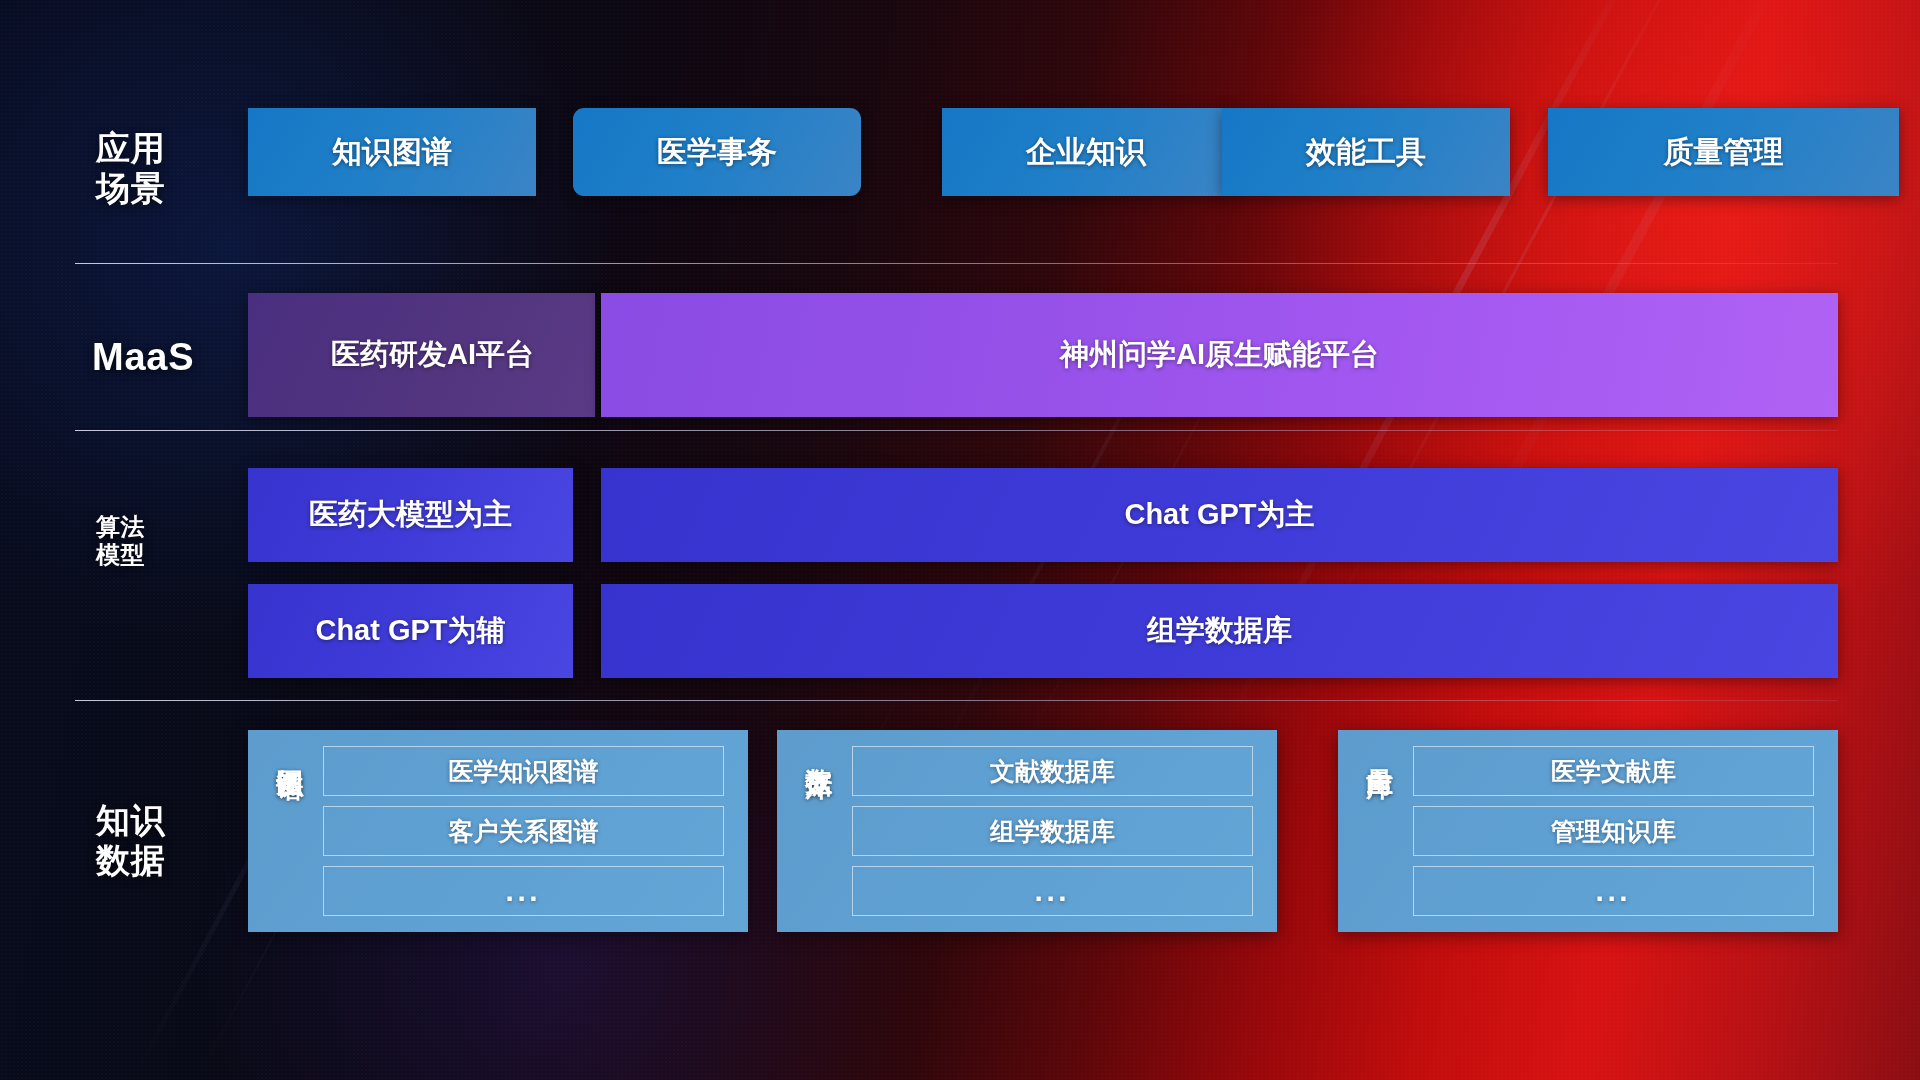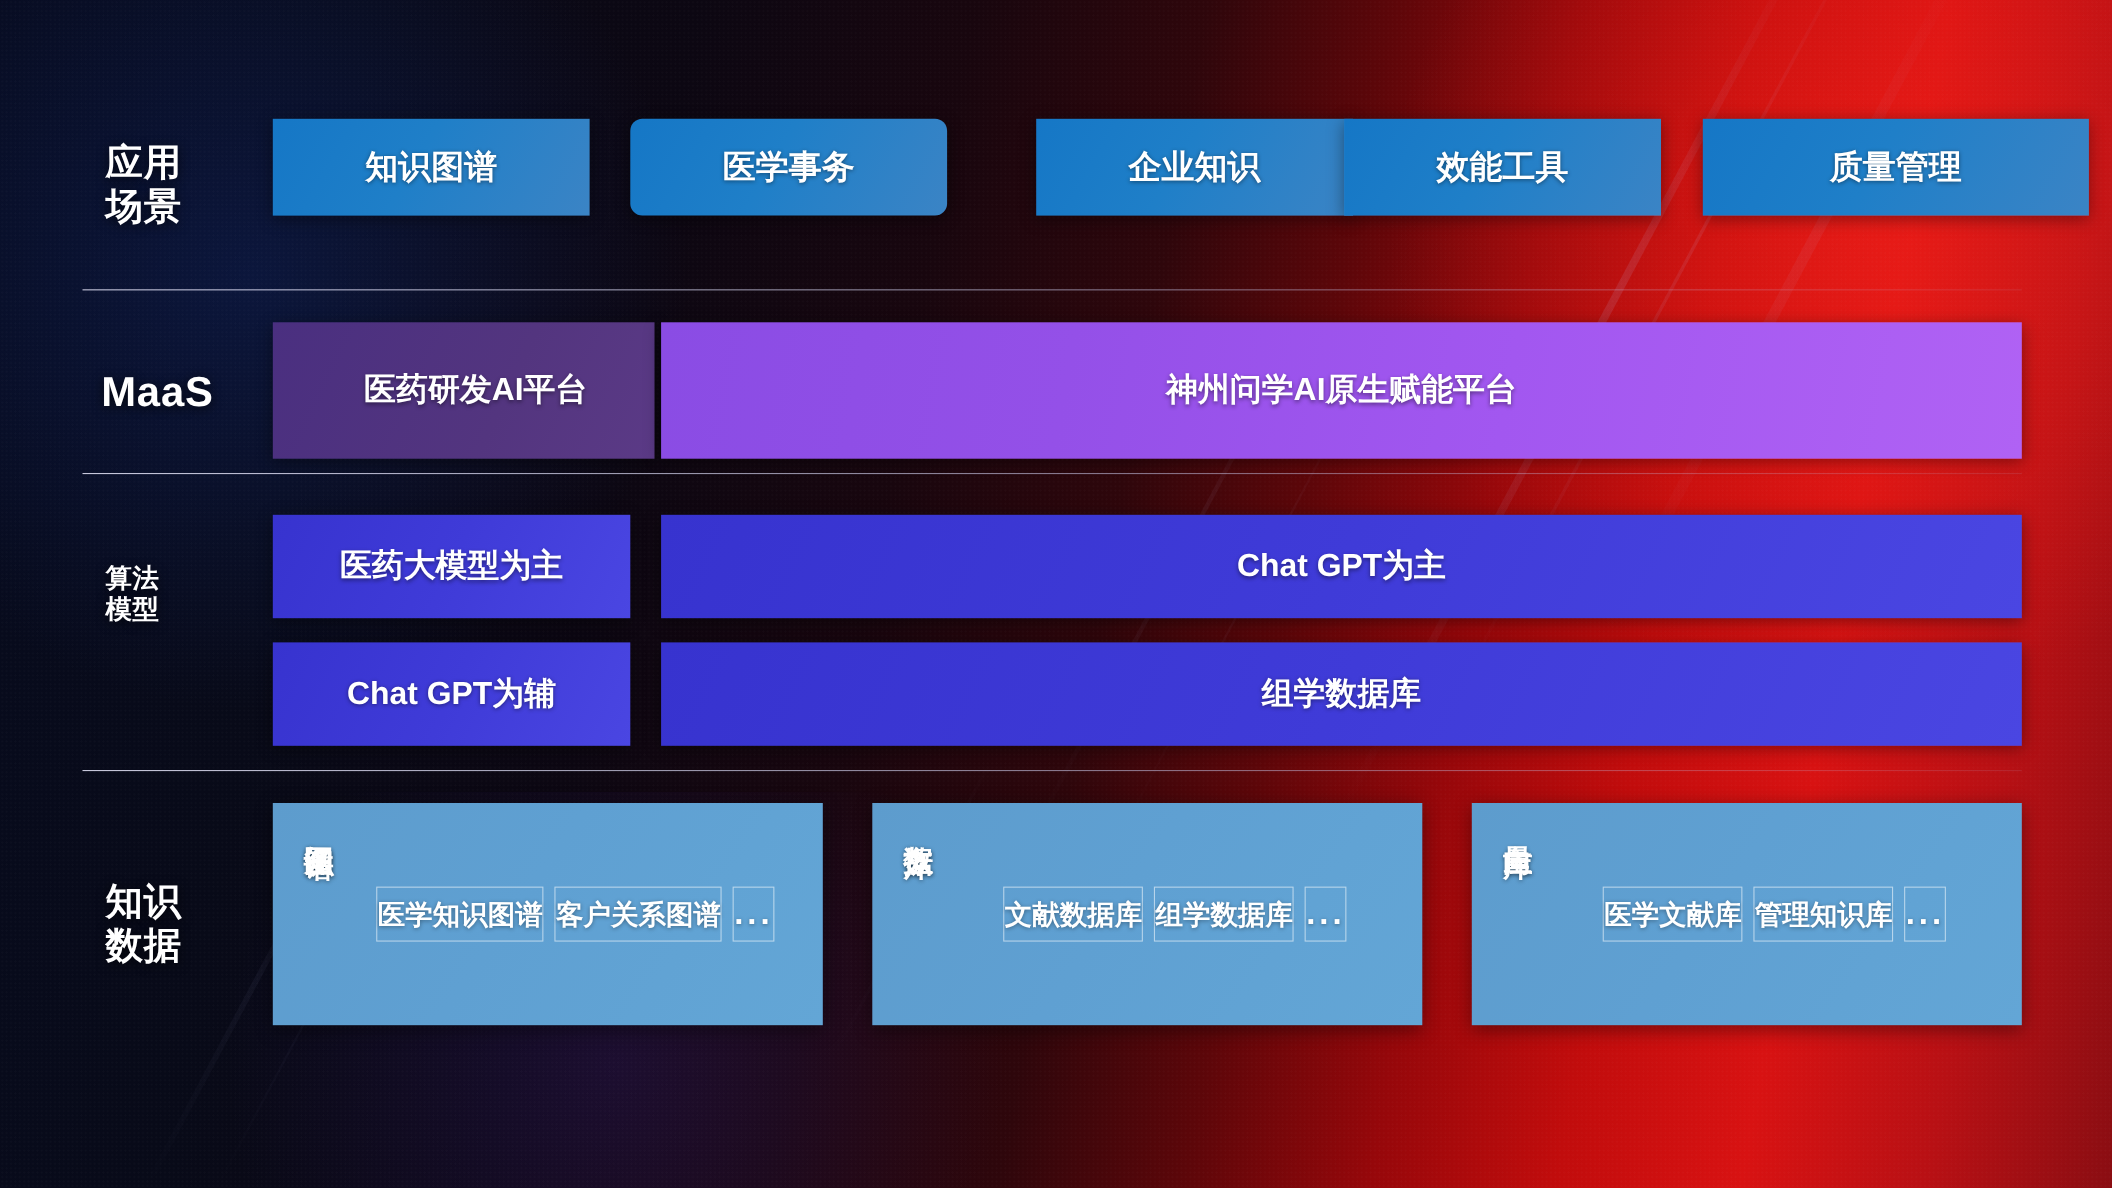--- a/index.html
+++ b/index.html
@@ -68,22 +68,22 @@
      background:linear-gradient(115deg,#3733cf 0%,#3f3bd8 50%,#4a46e2 100%);}
 
   
   .kd-panel{position:absolute;height:202px;
      background:linear-gradient(125deg,#5d9ccd 0%,#5fa0d2 45%,#63a6d6 100%);
      box-shadow:0 4px 16px rgba(0,0,0,.42);display:flex;align-items:center;}
   .kd-vlabel{color:#fff;font-weight:700;font-size:27px;line-height:1.14;
      writing-mode:vertical-rl;text-orientation:upright;letter-spacing:.04em;
      margin-left:26px;margin-right:18px;height:168px;display:flex;align-items:center;
      text-shadow:0 1px 4px rgba(0,0,0,.4);}
-  .kd-items{flex:1;display:flex;flex-direction:row;justify-content:center;
-     gap:10px;padding-right:24px;align-items:center;}
+  .kd-items{flex:1;display:flex;flex-direction:column;justify-content:center;
+     gap:10px;padding-right:24px;}
   .kd-item{height:48px;border:1px solid rgba(255,255,255,.55);
      display:flex;align-items:center;justify-content:center;
      color:#fff;font-weight:700;font-size:25px;
      text-shadow:0 1px 4px rgba(0,0,0,.38);}
   .kd-item.dots{font-size:30px;letter-spacing:.12em;font-weight:700;}
 </style>
 </head>
 <body>
 
 <div id="stage">
@@ -161,21 +161,21 @@
 
     <div class="kd-panel" style="left:248px;top:730px;width:500px;">
       <div class="kd-vlabel">知识图谱</div>
       <div class="kd-items">
         <div class="kd-item">医学知识图谱</div>
         <div class="kd-item">客户关系图谱</div>
         <div class="kd-item dots">...</div>
       </div>
     </div>
 
-    <div class="kd-panel" style="left:793px;top:730px;width:500px;">
+    <div class="kd-panel" style="left:777px;top:730px;width:500px;">
       <div class="kd-vlabel">数据库</div>
       <div class="kd-items">
         <div class="kd-item">文献数据库</div>
         <div class="kd-item">组学数据库</div>
         <div class="kd-item dots">...</div>
       </div>
     </div>
 
     <div class="kd-panel" style="left:1338px;top:730px;width:500px;">
       <div class="kd-vlabel">向量库</div>

